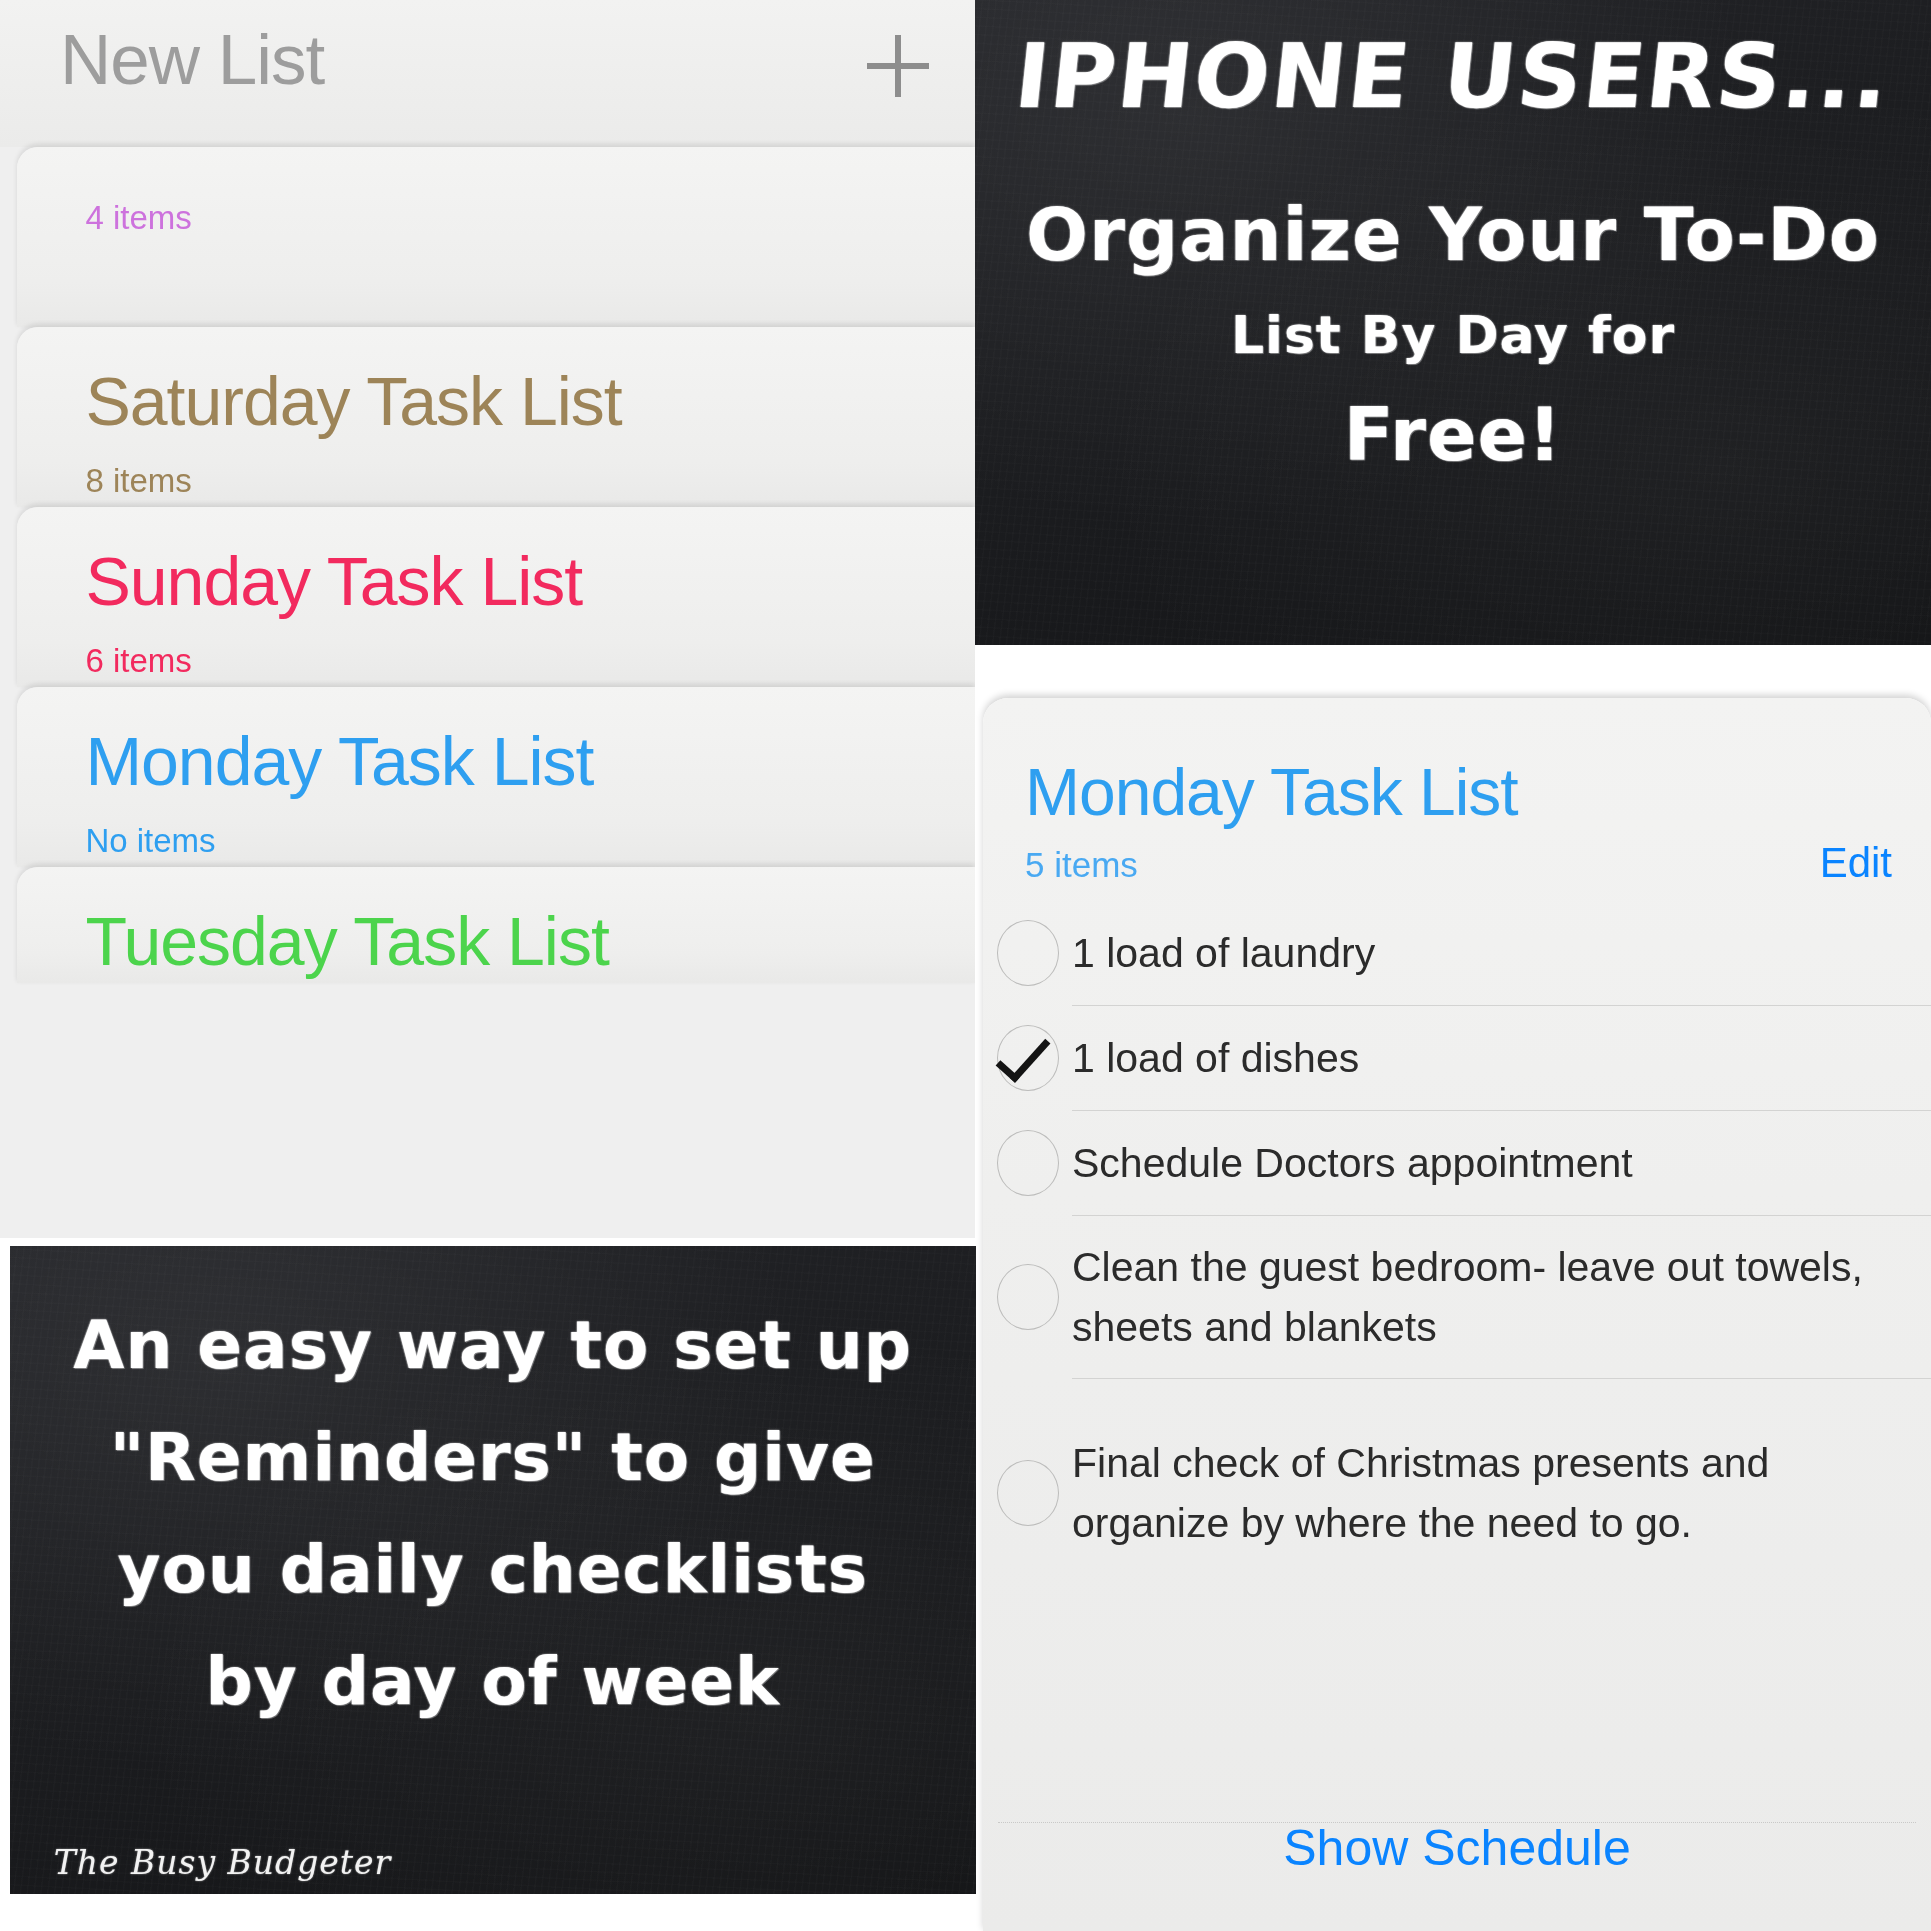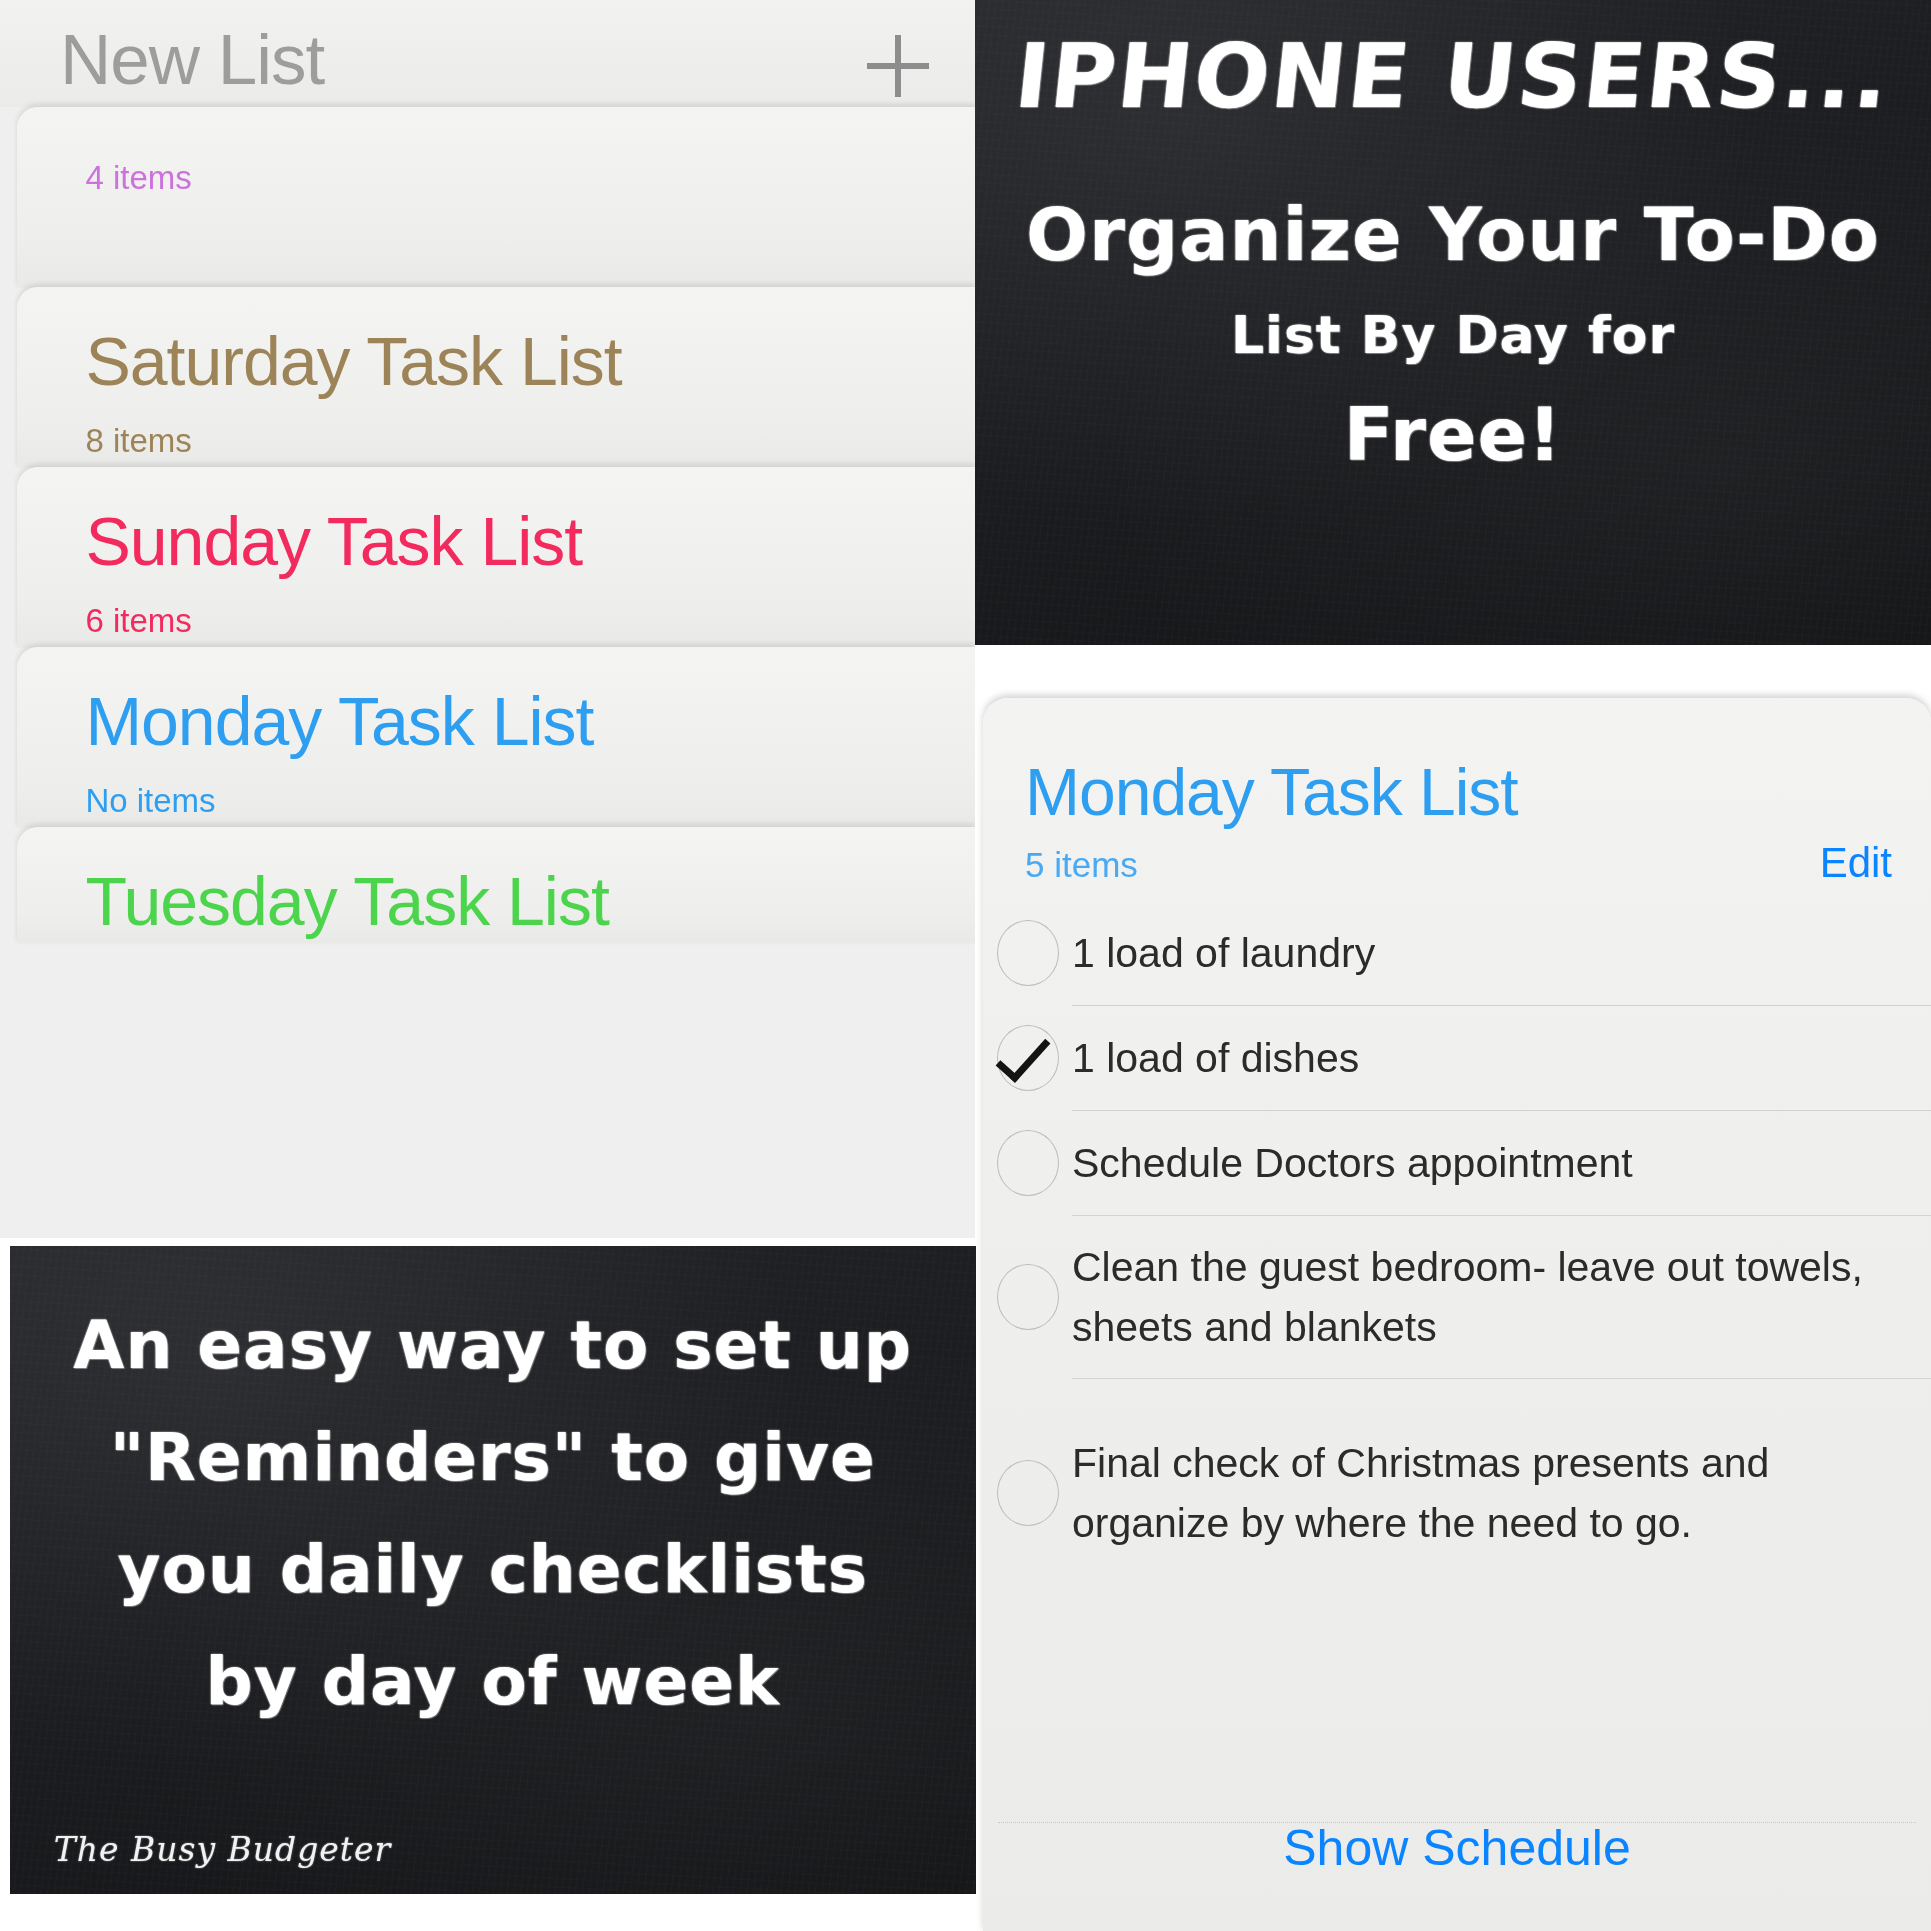--- a/index.html
+++ b/index.html
@@ -15,21 +15,21 @@
   
   .panel{position:absolute;overflow:hidden;}
 
   
   #lists-panel{
     left:0;top:0;width:975px;height:1238px;
     background:#efefef;
   }
   .lists-header{
     position:relative;
-    height:107px;
+    height:147px;
     background:linear-gradient(180deg,#f2f2f1 0%,#ebebea 100%);
   }
   .lists-header .title{
     position:absolute;left:60px;top:19.3px;
     font-size:71px;color:#9d9d9d;letter-spacing:-1px;
     white-space:nowrap;
   }
   .add-btn{
     position:absolute;right:46px;top:35px;
     width:62px;height:62px;cursor:pointer;
@@ -94,21 +94,21 @@
   #promo-top .l3{font-size:52px;line-height:100px;}
   #promo-top .l4{font-size:73px;line-height:100px;}
 
   
   #promo-bottom{
     left:9.7px;top:1246px;width:966px;height:648px;
   }
   #promo-bottom .pline{font-size:66px;line-height:112px;}
   #promo-bottom .pline.first{margin-top:44px;}
   .watermark{
-    position:absolute;left:44px;bottom:25px;
+    position:absolute;left:44px;bottom:12px;
     font-family:"DejaVu Serif", serif;
     font-style:italic;
     font-size:33px;
     color:#f2f2f2;
     letter-spacing:1px;
     text-shadow:0 0 1.9px rgba(255,255,255,0.6);
   }
 
   
   #detail-panel{

